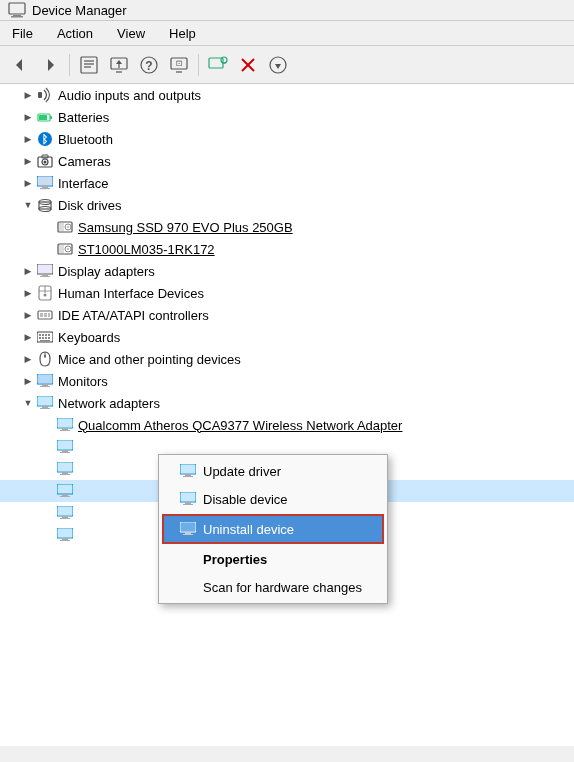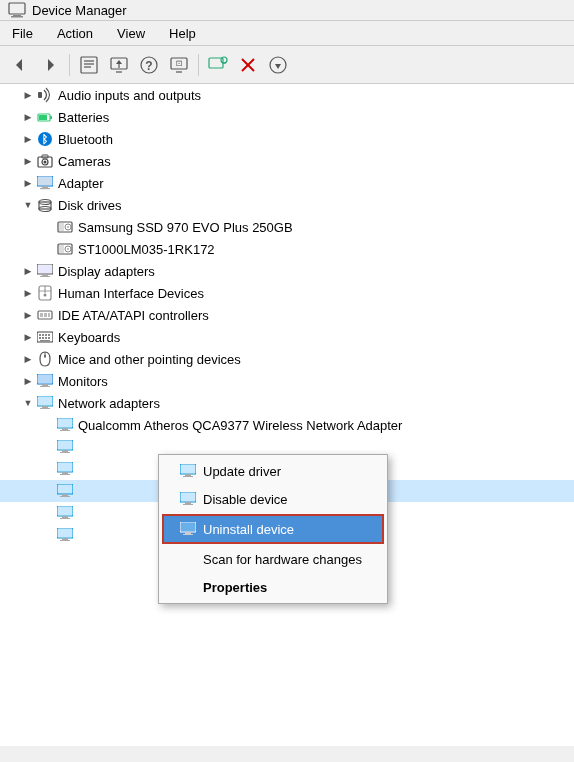--- a/index.html
+++ b/index.html
@@ -119,21 +119,21 @@
       align-items: center;
       justify-content: center;
       font-size: 14px;
     }
     .tree-label {
       font-size: 13px;
     }
 
     
     .indent-1 { padding-left: 20px; text-align: center; }
-    .indent-2 { padding-left: 40px; }
+    .indent-2 { padding-left: 40px; text-decoration: underline; }
 
     
     .context-menu {
       position: absolute;
       left: 158px;
       top: 370px;
       width: 230px;
       background: #f9f9f9;
       border: 1px solid #aaa;
       box-shadow: 3px 3px 8px rgba(0,0,0,0.3);
@@ -313,21 +313,21 @@
   <div class="tree-item indent-1">
     <div class="expander collapsed"></div>
     <div class="tree-icon">
       <svg width="16" height="14" viewBox="0 0 16 14">
         <rect x="0" y="0" width="16" height="10" rx="1" fill="none" stroke="#0078d7" stroke-width="1.2"></rect>
         <rect x="1" y="1" width="14" height="8" fill="#cde"></rect>
         <rect x="5" y="10" width="6" height="2" fill="#aaa"></rect>
         <rect x="3" y="12" width="10" height="1.2" fill="#aaa"></rect>
       </svg>
     </div>
-    <span class="tree-label">Adapter</span>
+    <span class="tree-label">Interface</span>
   </div>
 
   <div class="tree-item indent-1">
     <div class="expander expanded"></div>
     <div class="tree-icon">
       <svg width="16" height="16" viewBox="0 0 16 16">
         <ellipse cx="8" cy="5" rx="6" ry="2.5" fill="none" stroke="#555" stroke-width="1.2"></ellipse>
         <rect x="2" y="5" width="12" height="7" fill="none" stroke="#555" stroke-width="1.2"></rect>
         <ellipse cx="8" cy="12" rx="6" ry="2.5" fill="none" stroke="#555" stroke-width="1.2"></ellipse>
         <ellipse cx="8" cy="5" rx="2" ry="1" fill="#888"></ellipse>
@@ -567,24 +567,24 @@
         <svg width="16" height="14" viewBox="0 0 16 14">
           <rect x="0" y="0" width="16" height="10" rx="1" fill="none" stroke="#fff" stroke-width="1.2"></rect>
           <rect x="1" y="1" width="14" height="8" fill="#6ab0e8"></rect>
           <rect x="5" y="10" width="6" height="2" fill="#ccc"></rect>
           <rect x="3" y="12" width="10" height="1" fill="#ccc"></rect>
         </svg>
       </div>
       <span style="color:white;">Uninstall device</span>
     </div>
 
+    <div class="ctx-item bold-item">
+      <div class="ctx-icon"></div>
+      <span style="font-weight:bold;">Properties</span>
+    </div>
+
     <div class="ctx-item">
       <div class="ctx-icon"></div>
       <span>Scan for hardware changes</span>
     </div>
-
-    <div class="ctx-item bold-item">
-      <div class="ctx-icon"></div>
-      <span style="font-weight:bold;">Properties</span>
-    </div>
   </div>
 
 </div>
 
 </body></html>

